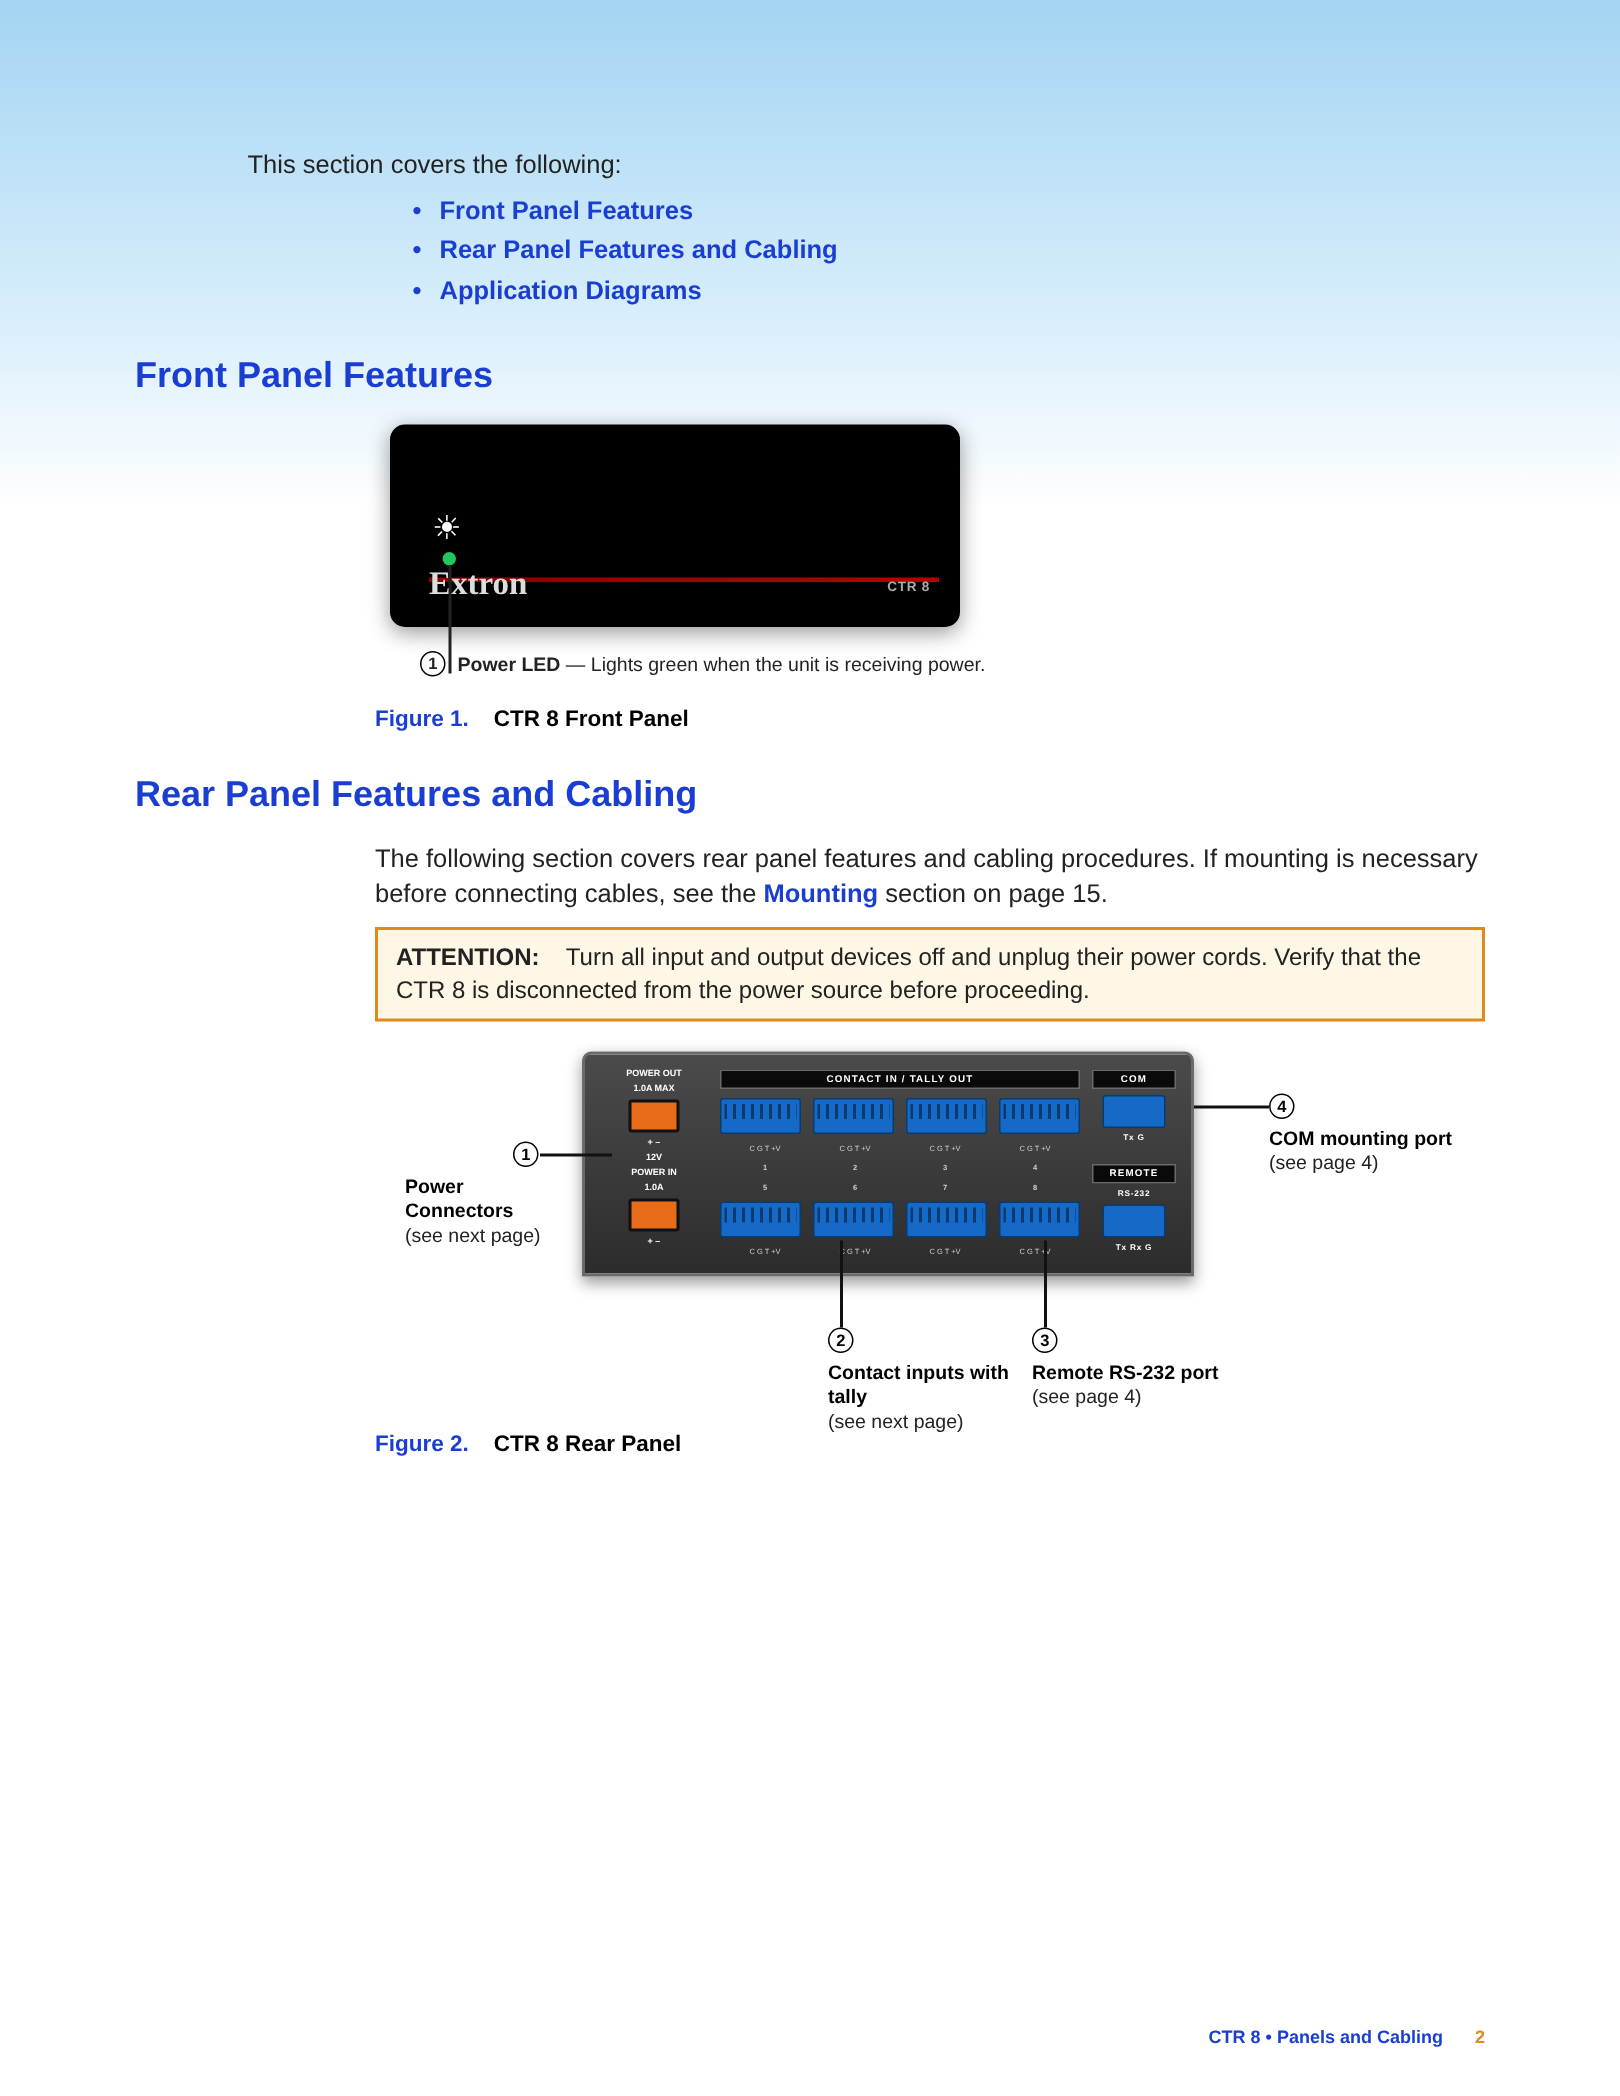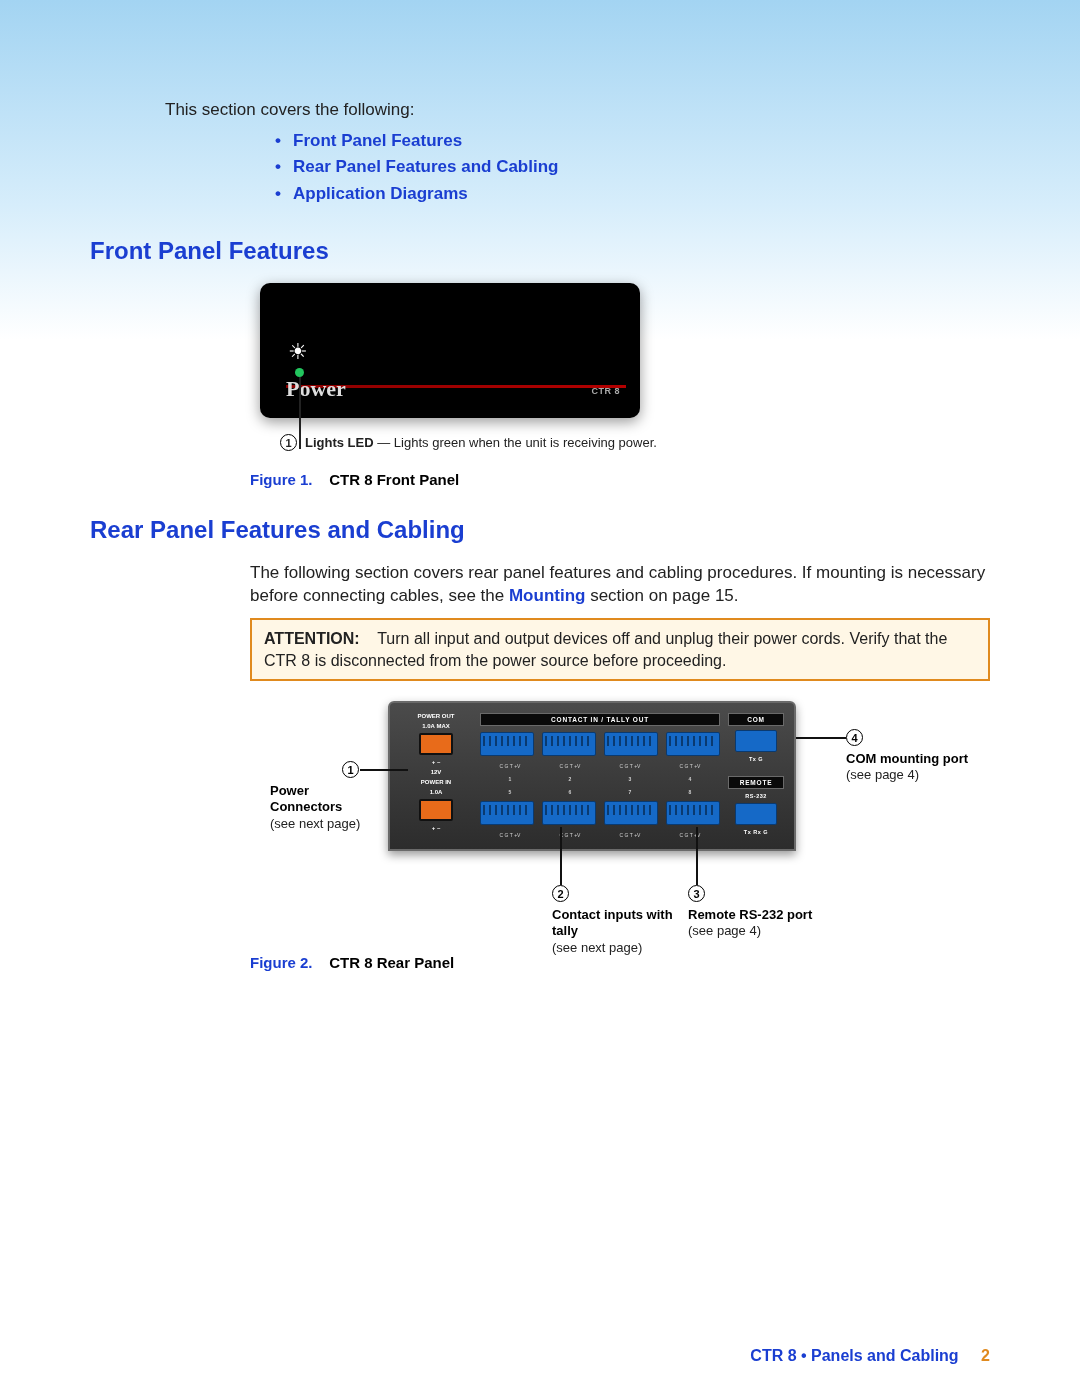--- a/index.html
+++ b/index.html
@@ -240,21 +240,21 @@
     margin-left: 160px;
     font-size: 15px;
     margin-top: 8px;
   }
   .fig2-caption .figpre { color: #1a3ed1; font-weight: bold; }
   .fig2-caption .figtitle { font-weight: bold; }
   .footer {
     position: absolute;
     bottom: 32px;
     right: 90px;
-    font-size: 16px;
+    font-size: 12px;
   }
   .footer .ft { color: #1a3ed1; font-weight: bold; }
   .footer .pn { color: #e08a1e; font-weight: bold; margin-left: 18px; }
 </style>
 </head>
 <body>
 
 <div class="sky"></div>
 
 <div class="content">
@@ -267,30 +267,30 @@
     <li>Application Diagrams</li>
   </ul>
 
   <h2 class="section-h">Front Panel Features</h2>
 
   <div class="front-device-wrap" style="position:relative;">
     <div class="front-device">
       <span class="sun-icon">☀</span>
       <span class="led-dot"></span>
       <div class="red-rule"></div>
-      <span class="extron-label">Power</span>
+      <span class="extron-label">Extron</span>
       <span class="ctr8-label">CTR 8</span>
       <div class="lead-line"></div>
     </div>
   </div>
 
   <div class="callout-row">
     <span class="num-badge">1</span>
     <span>
-      <span class="bold">Lights LED</span><span> — </span><span>Lights green when the unit is receiving power.</span>
+      <span class="bold">Power LED</span><span> — </span><span>Lights green when the unit is receiving power.</span>
     </span>
   </div>
 
   <p class="fig-caption">
     <span class="figpre">Figure 1.</span>
     &nbsp;&nbsp;
     <span class="figtitle">CTR 8 Front Panel</span>
   </p>
 
   <h2 class="section-h" style="margin-top:28px;">Rear Panel Features and Cabling</h2>

